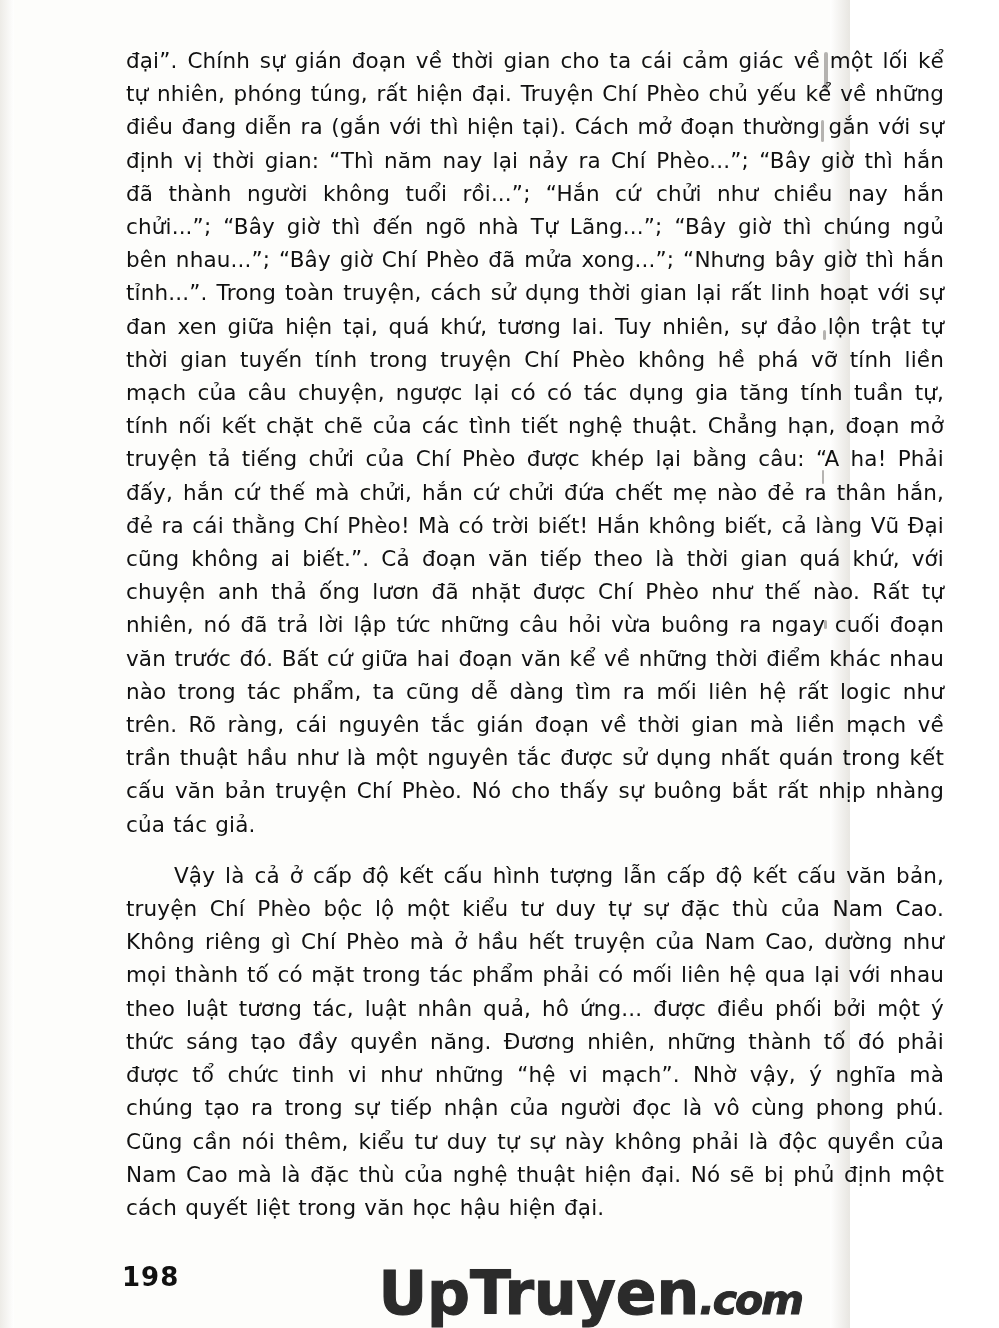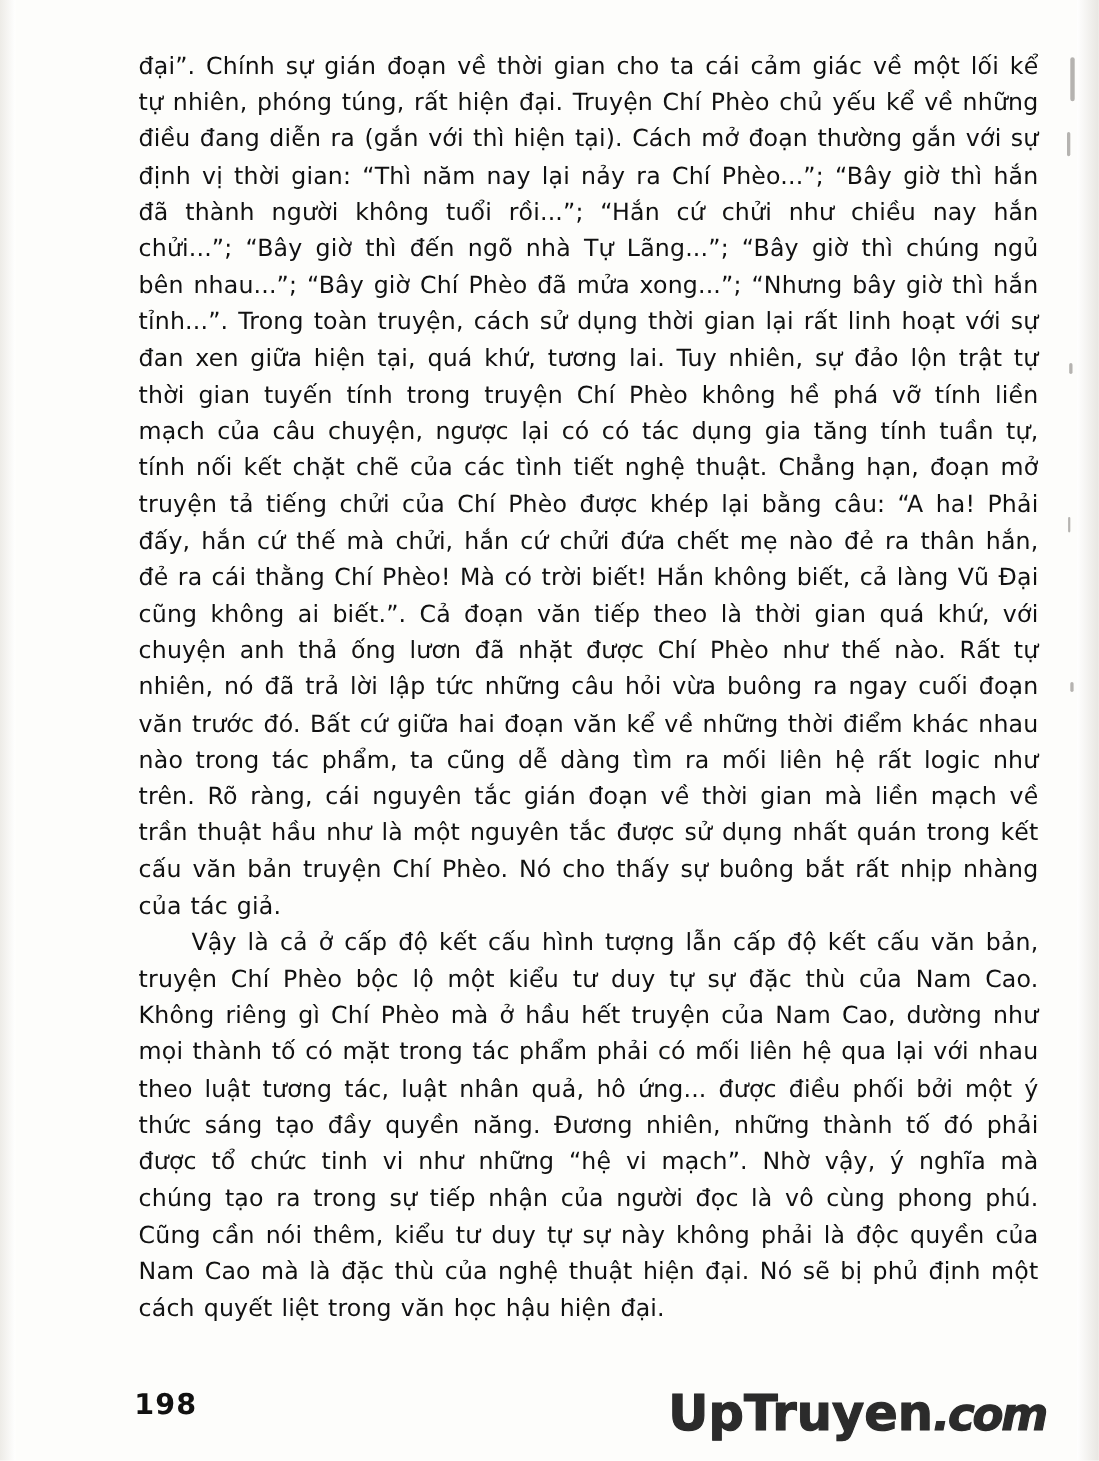--- a/index.html
+++ b/index.html
@@ -10,21 +10,21 @@
   body {
     width: 999px;
     height: 1328px;
     position: relative;
     font-family: "DejaVu Sans", sans-serif;
     overflow: hidden;
   }
   .page {
     position: absolute;
     top: 0; left: 0;
-    width: 999px;
+    width: 850px;
     height: 1328px;
     background: #fdfdfb;
   }
   
   .scan-edge-left {
     position: absolute;
     left: 0; top: 0;
     width: 14px; height: 1328px;
     background: linear-gradient(to right, #e9e7e2, #ffffff);
     opacity: .8;
@@ -59,20 +59,21 @@
     font-size: 21.5px;
     line-height: 33.2px;
     color: #111111;
     text-align: justify;
     text-justify: inter-word;
     letter-spacing: .15px;
     margin: 0 0 0 0;
     word-spacing: 1.2px;
   }
   .para + .para {
+    margin-top: 18px;
   }
   .para.indent {
     text-indent: 48px;
   }
   .source {
     position: absolute;
     left: 146px;
     top: 1200px;
     font-family: "DejaVu Serif", serif;
     font-size: 19px;
@@ -95,21 +96,21 @@
     top: 1258px;
     font-family: "DejaVu Sans", sans-serif;
     font-size: 41px;
     font-weight: bold;
     color: #2b2b2b;
     letter-spacing: 0px;
     white-space: nowrap;
     -webkit-text-stroke: 1px #2b2b2b;
     text-shadow: 0 0 1px rgba(0,0,0,.35);
   }
-  .watermark .up { font-size: 45px; }
+  .watermark .up { font-size: 60px; }
   .watermark .dot { letter-spacing: -2px; font-style: italic; }
 </style>
 </head>
 <body>
 
 <div class="page">
 
   <div class="scan-edge-left"></div>
   <div class="scan-edge-right"></div>
   <div class="scan-mark m1"></div>

